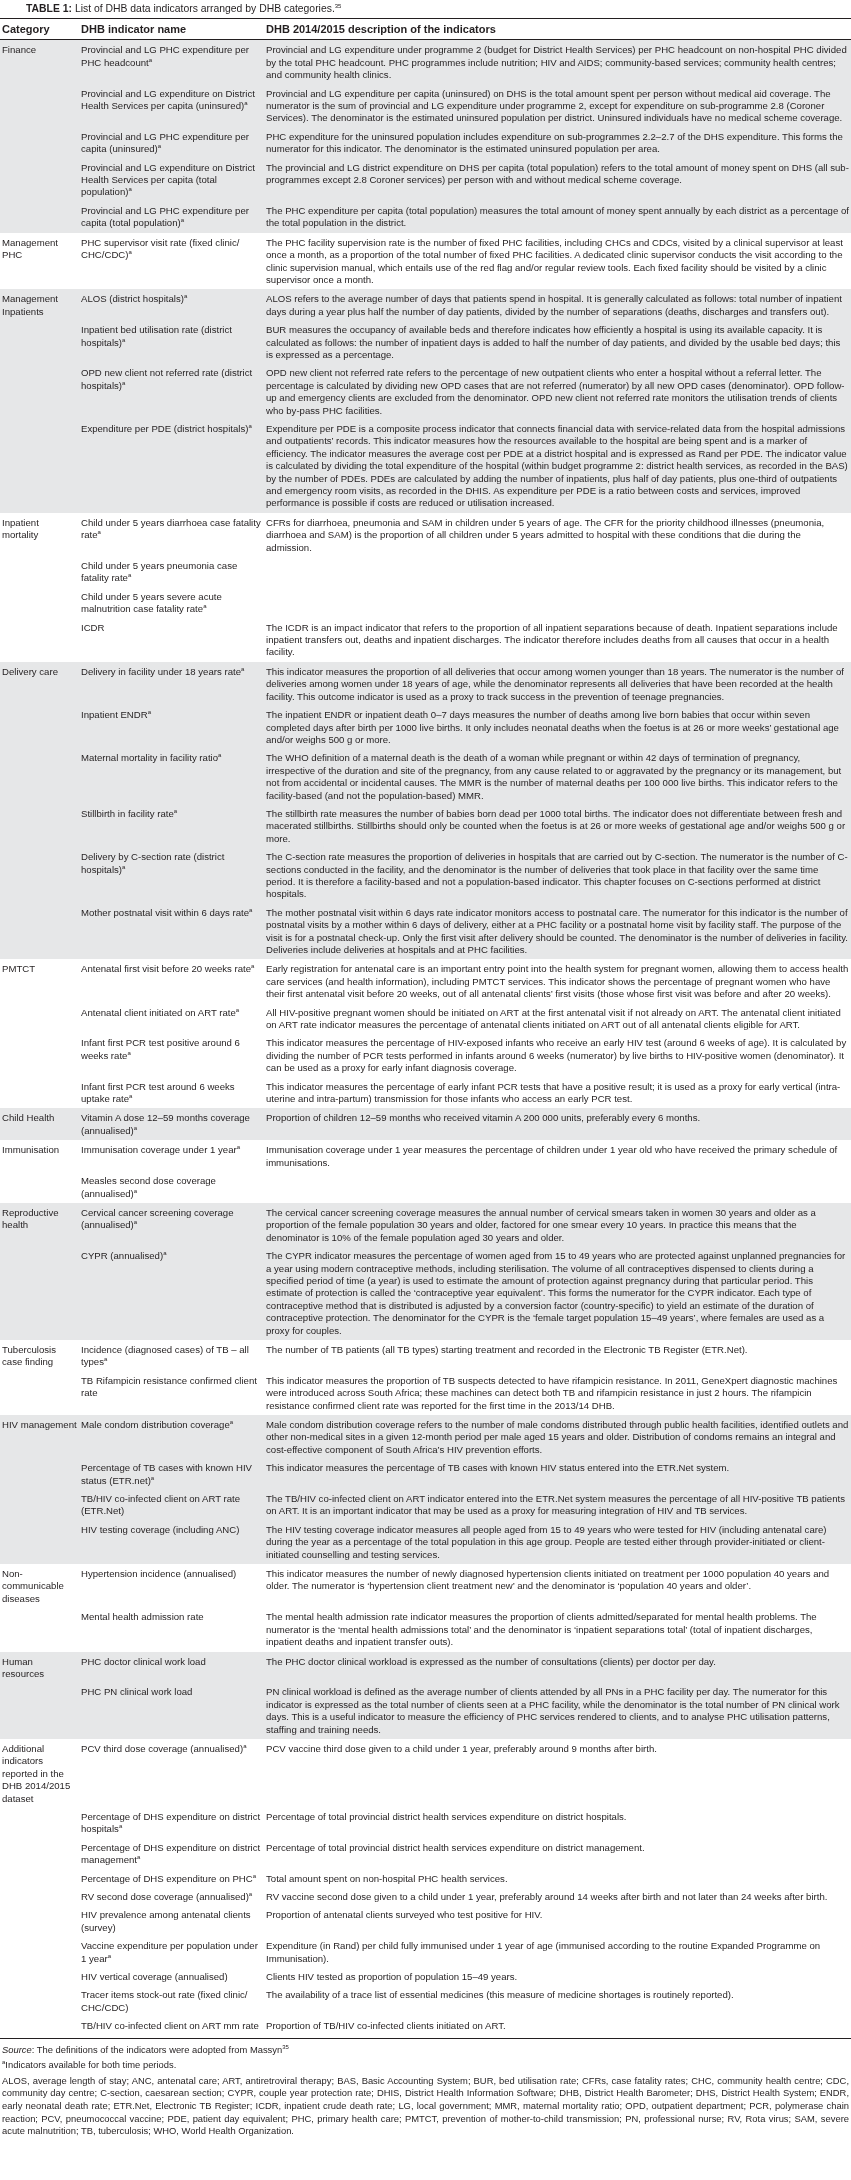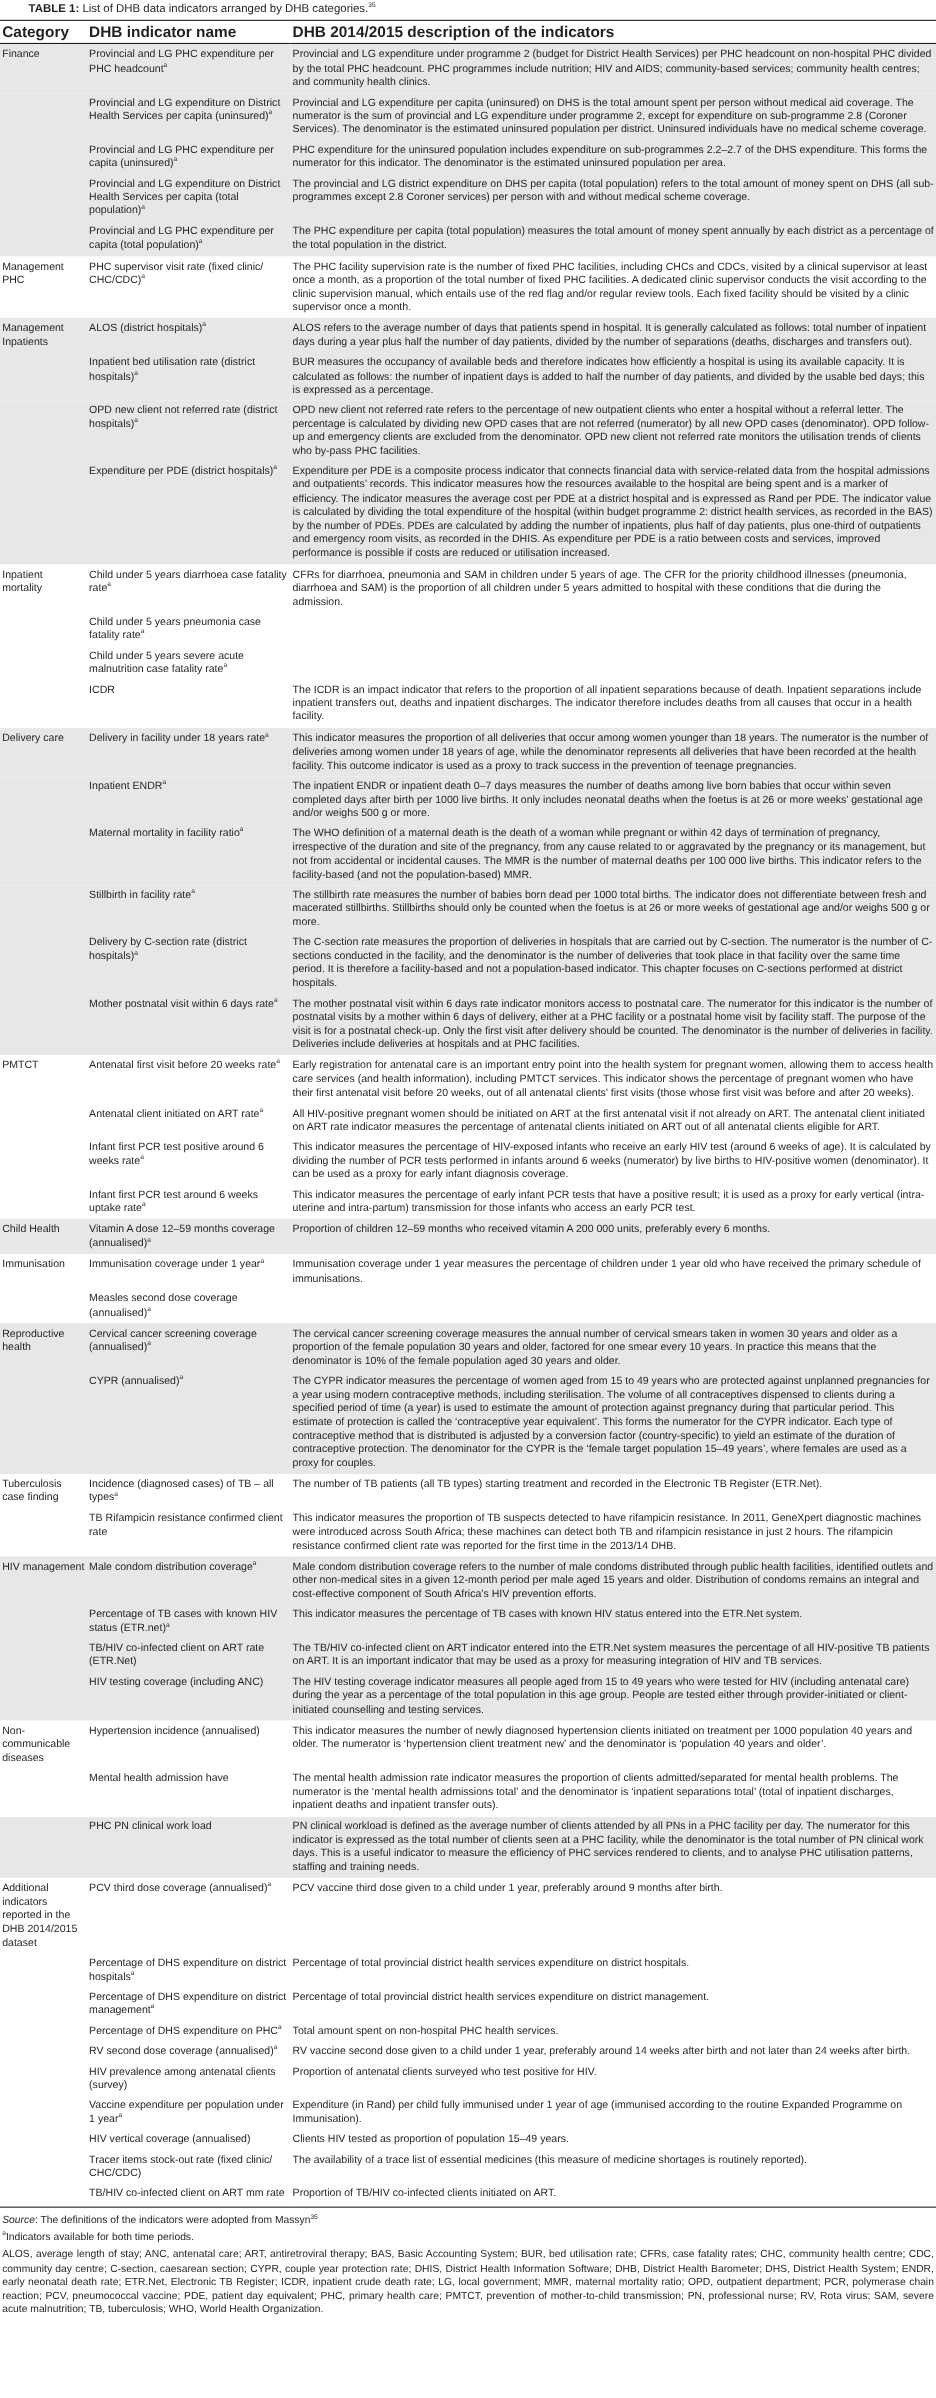--- a/index.html
+++ b/index.html
@@ -24,21 +24,21 @@
   }
   col.c1 { width: 79px; }
   col.c2 { width: 185px; }
   col.c3 { width: 587px; }
   thead th {
     text-align: left;
     font-weight: bold;
     padding: 4px 2px 4px 2px;
     border-top: 1.5px solid #231f20;
     border-bottom: 1px solid #231f20;
-    font-size: 14px;
+    font-size: 11px;
   }
   td {
     vertical-align: top;
     padding: 3px 2px 3px 2px;
   }
   tr.shade td { background: #e6e7e8; }
   tr.gap td { padding-top: 4px; }
   tr.break td { border-top: 2px solid #231f20; }
   tr.last td { border-bottom: 1.5px solid #231f20; padding-bottom: 5px; }
   .foot { padding: 3px 2px 0 2px; font-size: 9.4px; line-height: 12.6px; }
@@ -242,22 +242,27 @@
         <td><span>HIV testing coverage (including ANC)</span></td>
         <td>The HIV testing coverage indicator measures all people aged from 15 to 49 years who were tested for HIV (including antenatal care) during the year as a percentage of the total population in this age group. People are tested either through provider-initiated or client-initiated counselling and testing services.</td>
       </tr>
       <tr class="gap">
         <td>Non-communicable diseases</td>
         <td><span>Hypertension incidence (annualised)</span></td>
         <td>This indicator measures the number of newly diagnosed hypertension clients initiated on treatment per 1000 population 40 years and older. The numerator is ‘hypertension client treatment new’ and the denominator is ‘population 40 years and older’.</td>
       </tr>
       <tr class="">
         <td></td>
-        <td><span>Mental health admission have</span></td>
+        <td><span>Mental health admission rate</span></td>
         <td>The mental health admission rate indicator measures the proportion of clients admitted/separated for mental health problems. The numerator is the ‘mental health admissions total’ and the denominator is ‘inpatient separations total’ (total of inpatient discharges, inpatient deaths and inpatient transfer outs).</td>
+      </tr>
+      <tr class="shade gap">
+        <td>Human resources</td>
+        <td><span>PHC doctor clinical work load</span></td>
+        <td>The PHC doctor clinical workload is expressed as the number of consultations (clients) per doctor per day.</td>
       </tr>
       <tr class="shade">
         <td></td>
         <td><span>PHC PN clinical work load</span></td>
         <td>PN clinical workload is defined as the average number of clients attended by all PNs in a PHC facility per day. The numerator for this indicator is expressed as the total number of clients seen at a PHC facility, while the denominator is the total number of PN clinical work days. This is a useful indicator to measure the efficiency of PHC services rendered to clients, and to analyse PHC utilisation patterns, staffing and training needs.</td>
       </tr>
       <tr class="gap">
         <td>Additional indicators reported in the DHB 2014/2015 dataset</td>
         <td><span>PCV third dose coverage (annualised)</span><sup>a</sup></td>
         <td>PCV vaccine third dose given to a child under 1 year, preferably around 9 months after birth.</td>

